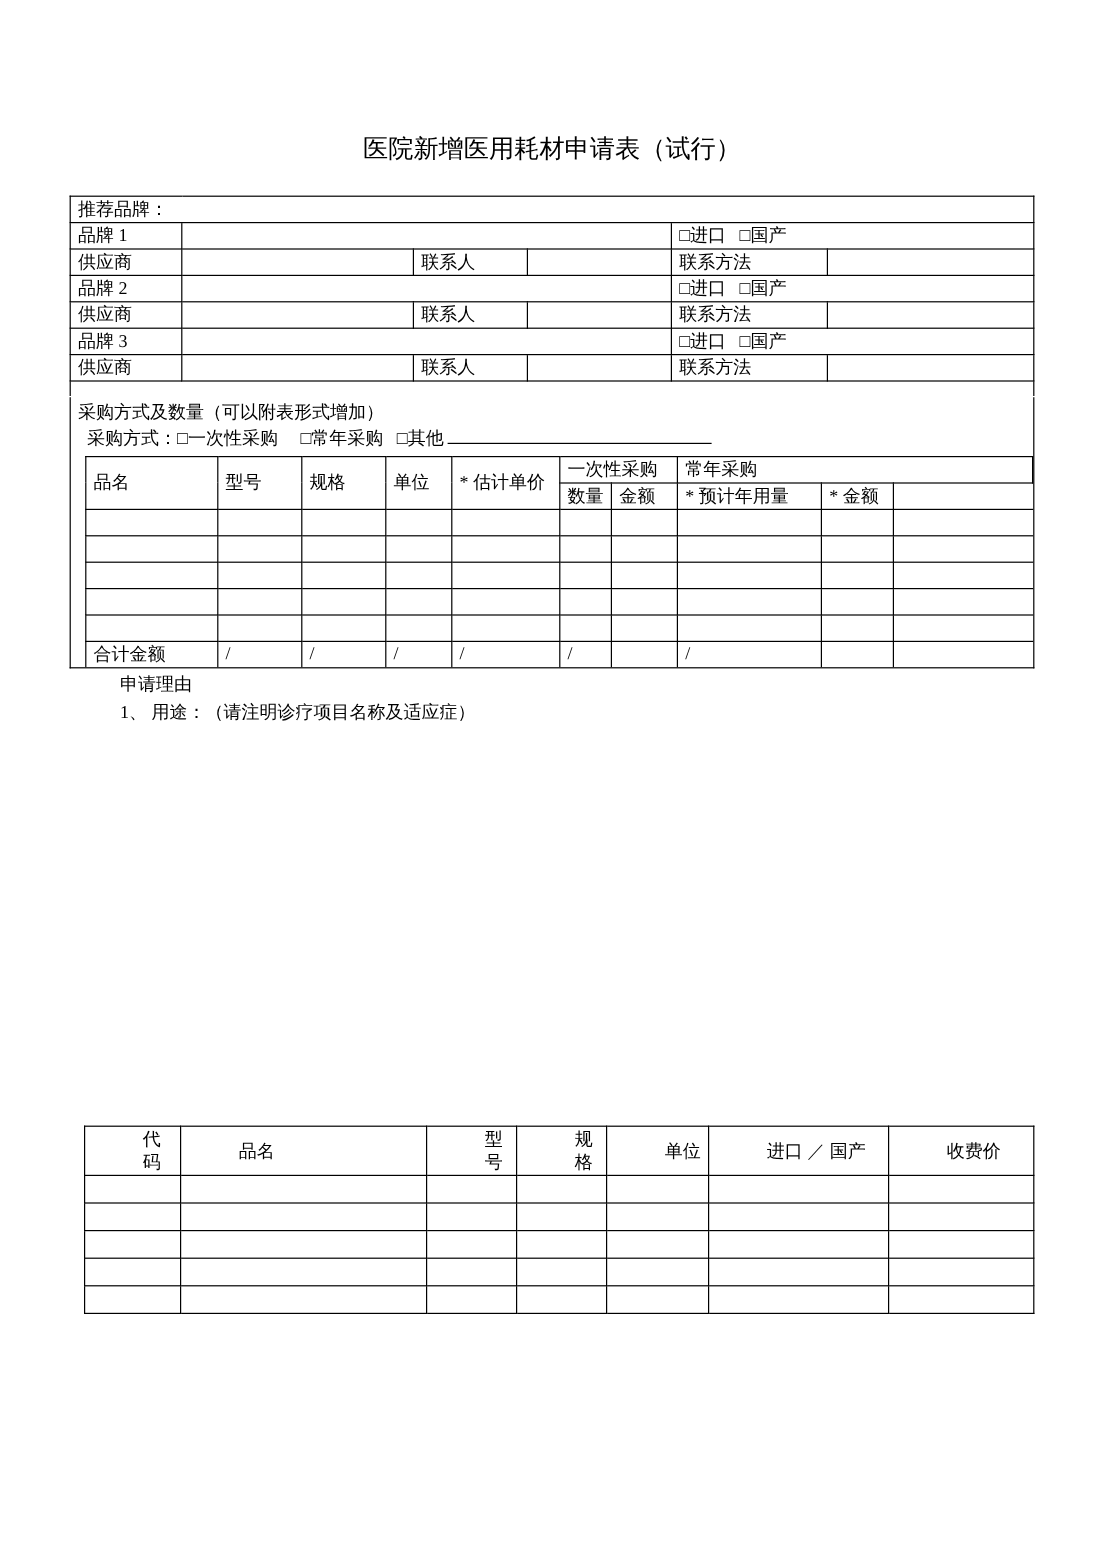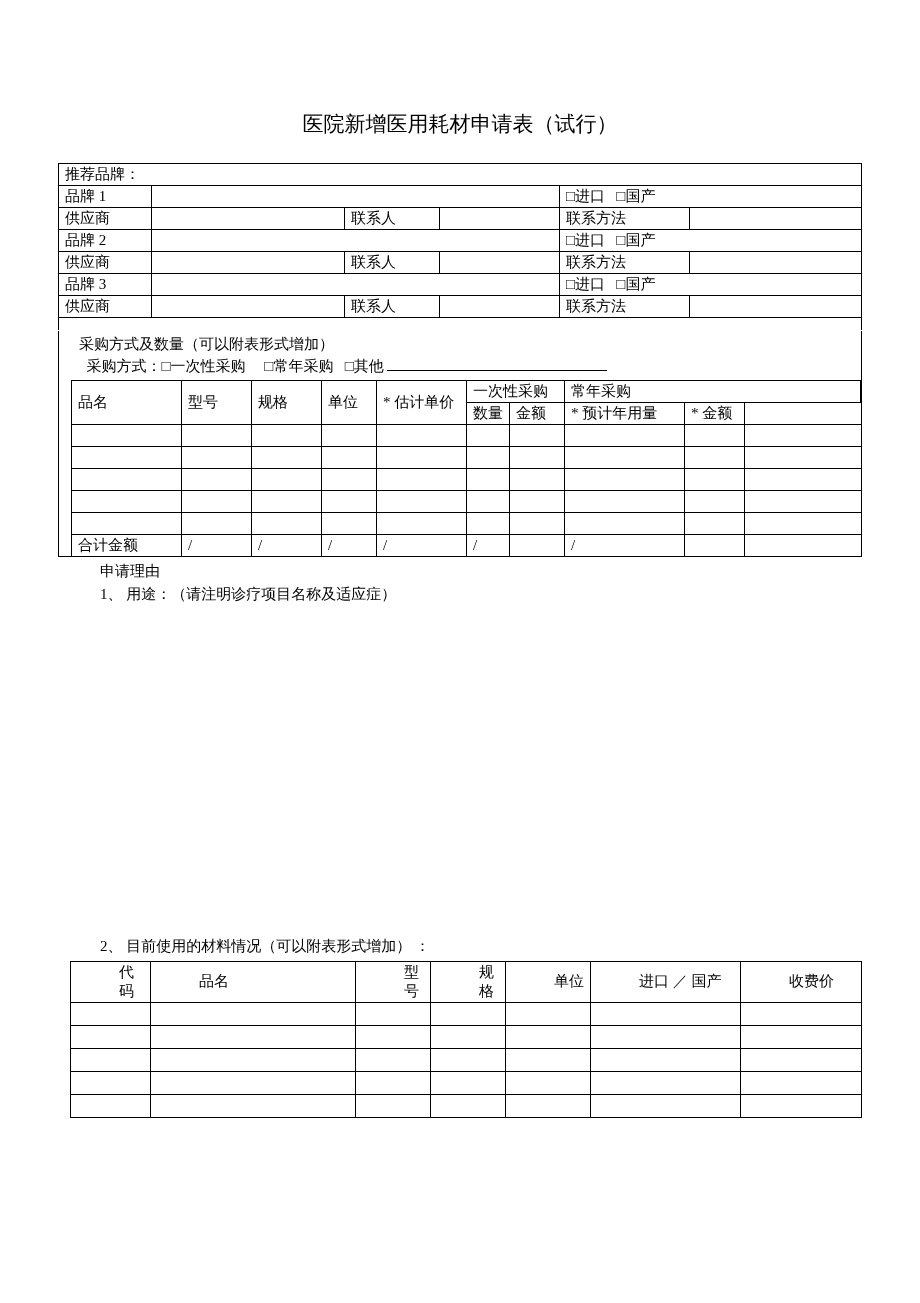--- a/index.html
+++ b/index.html
@@ -37,21 +37,21 @@
       padding: 0;
     }
     .section2 {
       margin-top: 1px;
     }
     .section2 .header-cell td {
       border-left: 1px solid #000;
       border-right: 1px solid #000;
       border-top: none;
       border-bottom: none;
-      padding: 2px 20px;
+      padding: 2px 6px;
       line-height: 1.5;
       margin-left: 28px;
     }
     .underline-gap {
       display: inline-block;
       border-bottom: 1px solid #000;
       width: 220px;
       height: 1em;
       vertical-align: baseline;
     }
@@ -231,21 +231,20 @@
           </table>
     </td>
   </tr>
 </tbody>
   </table>
 
 <div class="reason-block">
   <div>申请理由</div>
   <div>1、 用途：（请注明诊疗项目名称及适应症）</div>
   <div style="height:330px"></div>
-  <div>2、 目前使用的材料情况（可以附表形式增加） ：</div>
 </div>
 
 <table class="materials-table" style="width:calc(100% - 12px);margin-left:12px;">
   <tbody>
       <tr>
     <td class="center" style="width:80px">代码</td>
     <td class="center" style="width:205px">品名</td>
     <td class="center" style="width:75px">型号</td>
     <td class="center" style="width:75px">规格</td>
     <td class="center" style="width:85px">单位</td>

